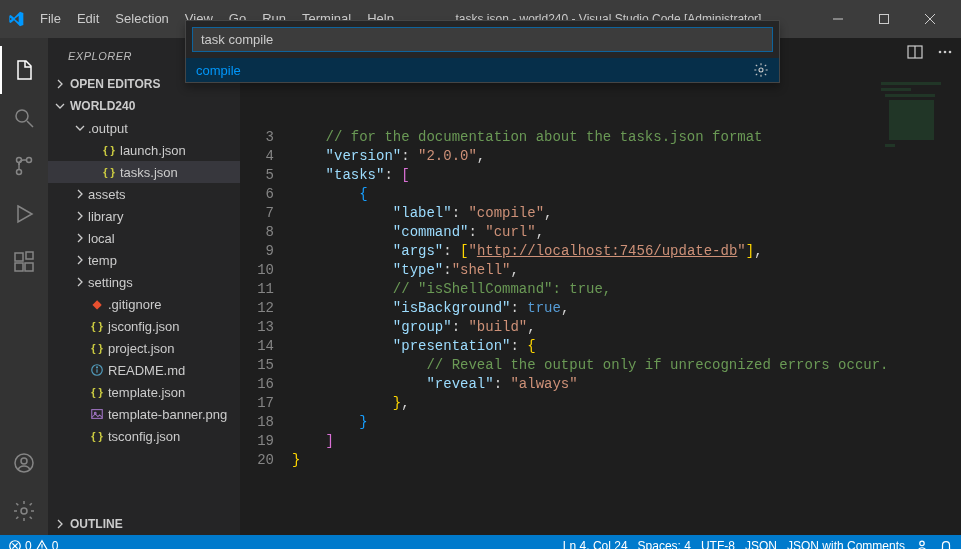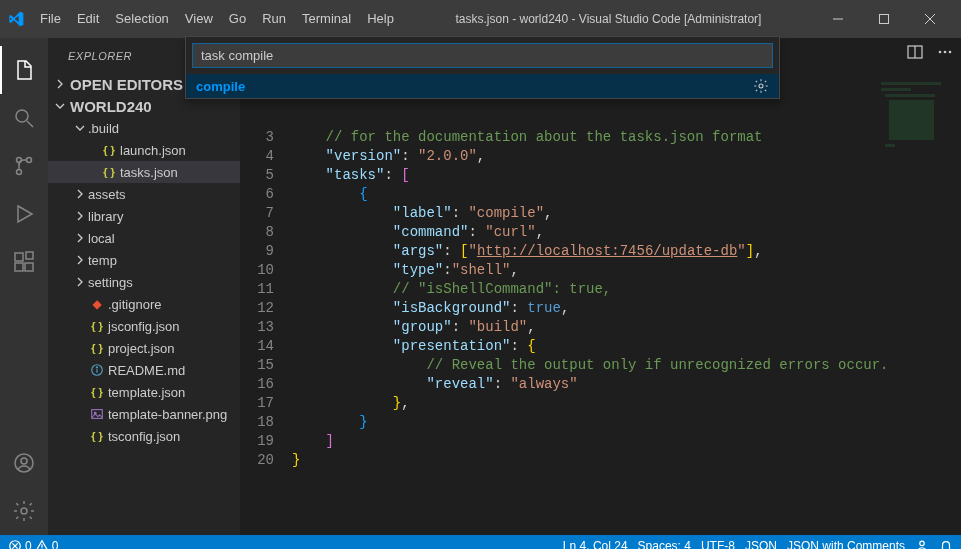--- a/index.html
+++ b/index.html
@@ -20,21 +20,21 @@
   
   .activitybar { width: 48px; background: #333; display: flex; flex-direction: column; align-items: center; padding-top: 8px; position: relative; }
   .act-icon { width: 48px; height: 48px; display: flex; align-items: center; justify-content: center; cursor: pointer; color: #858585; position: relative; }
   .act-icon.active { color: #fff; }
   .act-icon.active::before { content: ""; position: absolute; left: 0; top: 0; bottom: 0; width: 2px; background: #fff; }
   .act-bottom { margin-top: auto; margin-bottom: 8px; }
   
   
   .sidebar { width: 192px; background: #252526; color: #ccc; display: flex; flex-direction: column; }
   .side-title { height: 35px; padding: 0 20px; font-size: 11px; letter-spacing: 0.5px; color: #bbb; display: flex; align-items: center; font-style: italic; }
-  .side-section { height: 22px; display: flex; align-items: center; padding: 0 4px; font-size: 15px; font-weight: bold; color: #ccc; cursor: pointer; }
+  .side-section { height: 22px; display: flex; align-items: center; padding: 0 4px; font-size: 12px; font-weight: bold; color: #ccc; cursor: pointer; }
   .side-section svg { margin-right: 2px; }
   .tree { flex: 1; overflow: hidden; }
   .tree-row { height: 22px; display: flex; align-items: center; padding-left: 12px; cursor: pointer; font-size: 13px; white-space: nowrap; }
   .tree-row.indent1 { padding-left: 24px; }
   .tree-row.indent2 { padding-left: 36px; }
   .tree-row.selected { background: #37373d; }
   .tree-chev { width: 16px; display: flex; justify-content: center; align-items: center; }
   .file-icon { width: 18px; display: flex; justify-content: center; margin-right: 2px; font-size: 12px; }
   .json-icon { color: #cbcb41; font-weight: bold; font-size: 11px; }
   .ts-icon { color: #519aba; font-weight: bold; font-size: 10px; }
@@ -57,25 +57,25 @@
   .s-str { color: #ce9178; }
   .s-str-u { color: #ce9178; text-decoration: underline; }
   .s-com { color: #6a9955; }
   .s-bool { color: #569cd6; }
   .s-punc { color: #d4d4d4; }
   .s-brk1 { color: #ffd700; }
   .s-brk2 { color: #da70d6; }
   .s-brk3 { color: #179fff; }
   
   
-  .palette { position: absolute; top: 36px; left: 185px; width: 595px; background: #252526; border: 1px solid #454545; z-index: 50; box-shadow: 0 5px 8px rgba(0,0,0,0.3); }
+  .palette { position: absolute; top: 20px; left: 185px; width: 595px; background: #252526; border: 1px solid #454545; z-index: 50; box-shadow: 0 5px 8px rgba(0,0,0,0.3); }
   .palette-input-wrap { padding: 6px; }
   .palette-input { width: 100%; background: #3c3c3c; border: 1px solid #0e639c; color: #ccc; padding: 4px 8px; font-size: 13px; outline: none; font-family: inherit; }
   .palette-row { height: 24px; display: flex; align-items: center; padding: 0 10px; background: #062f4a; color: #ccc; justify-content: space-between; }
-  .palette-row-label { color: #0097fb; font-weight: 700; }
+  .palette-row-label { color: #0097fb; font-weight: 400; }
   
   
   .statusbar { height: 22px; background: #007acc; color: #fff; display: flex; align-items: center; font-size: 12px; padding: 0 8px; justify-content: space-between; }
   .status-left, .status-right { display: flex; align-items: center; gap: 10px; }
   .status-item { display: flex; align-items: center; gap: 3px; cursor: pointer; }
   
   svg { display: block; }
 </style>
 </head>
 <body>
@@ -183,21 +183,21 @@
         </svg>
       <span>WORLD240</span>
     </div>
     <div class="tree" id="file-tree">
         <div class="tree-row indent1">
           <span class="tree-chev">
             <svg width="16" height="16" viewBox="0 0 16 16">
               <path d="M4 6l4 4 4-4" fill="none" stroke="#ccc" stroke-width="1.3"></path>
             </svg>
           </span>
-          <span>.build</span>
+          <span>.output</span>
         </div>
         <div class="tree-row indent2">
           <span class="tree-chev"></span>
           <span class="file-icon json-icon">{ }</span>
           <span>launch.json</span>
         </div>
         <div class="tree-row indent2 selected">
           <span class="tree-chev"></span>
           <span class="file-icon json-icon">{ }</span>
           <span>tasks.json</span>
@@ -283,20 +283,26 @@
             </svg>
           </span>
           <span>template-banner.png</span>
         </div>
         <div class="tree-row indent1">
           <span class="tree-chev"></span>
           <span class="file-icon json-icon">{ }</span>
           <span>tsconfig.json</span>
         </div>
       </div>
+    <div class="side-section">
+      <svg width="16" height="16" viewBox="0 0 16 16">
+          <path d="M6 4l4 4-4 4" fill="none" stroke="#ccc" stroke-width="1.3"></path>
+        </svg>
+      <span>OUTLINE</span>
+    </div>
   </div>
 
   <div class="editor-area">
     <div class="editor-top-icons">
       <span>
           <svg width="16" height="16" viewBox="0 0 16 16" fill="none" stroke="#ccc" stroke-width="1.2">
             <rect x="1" y="2" width="14" height="12"></rect>
             <line x1="8" y1="2" x2="8" y2="14"></line>
           </svg>
         </span>

